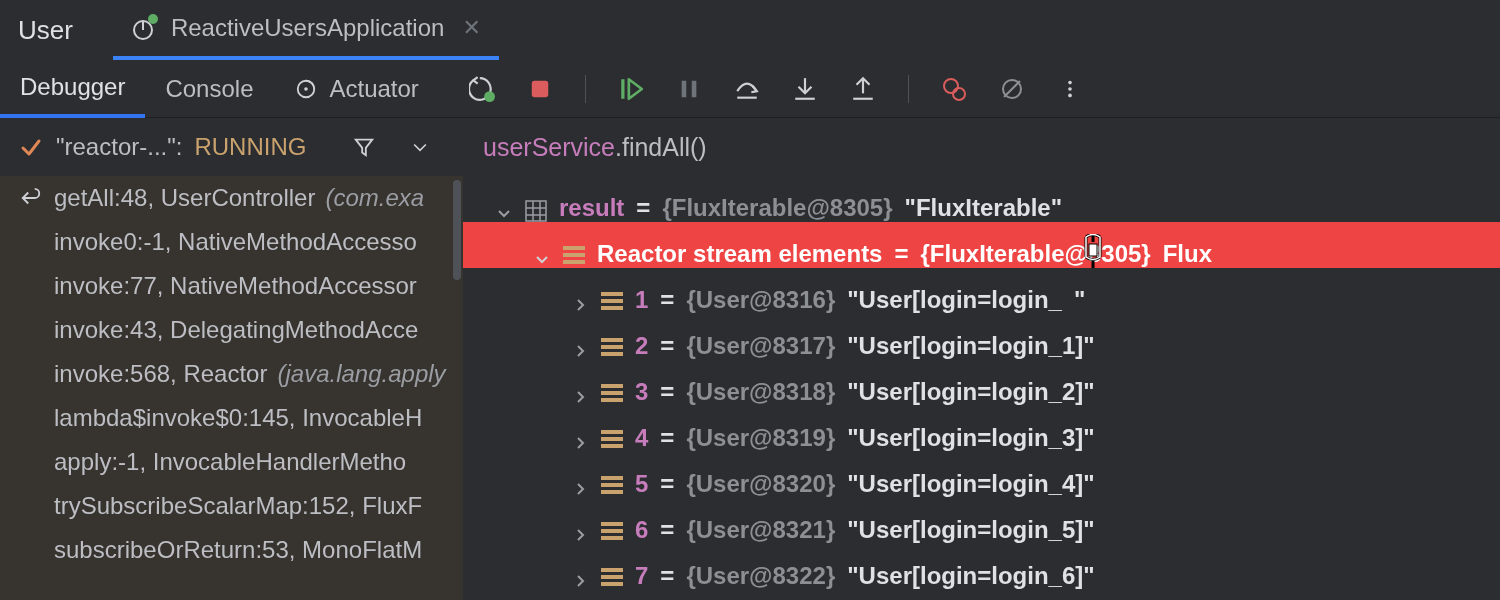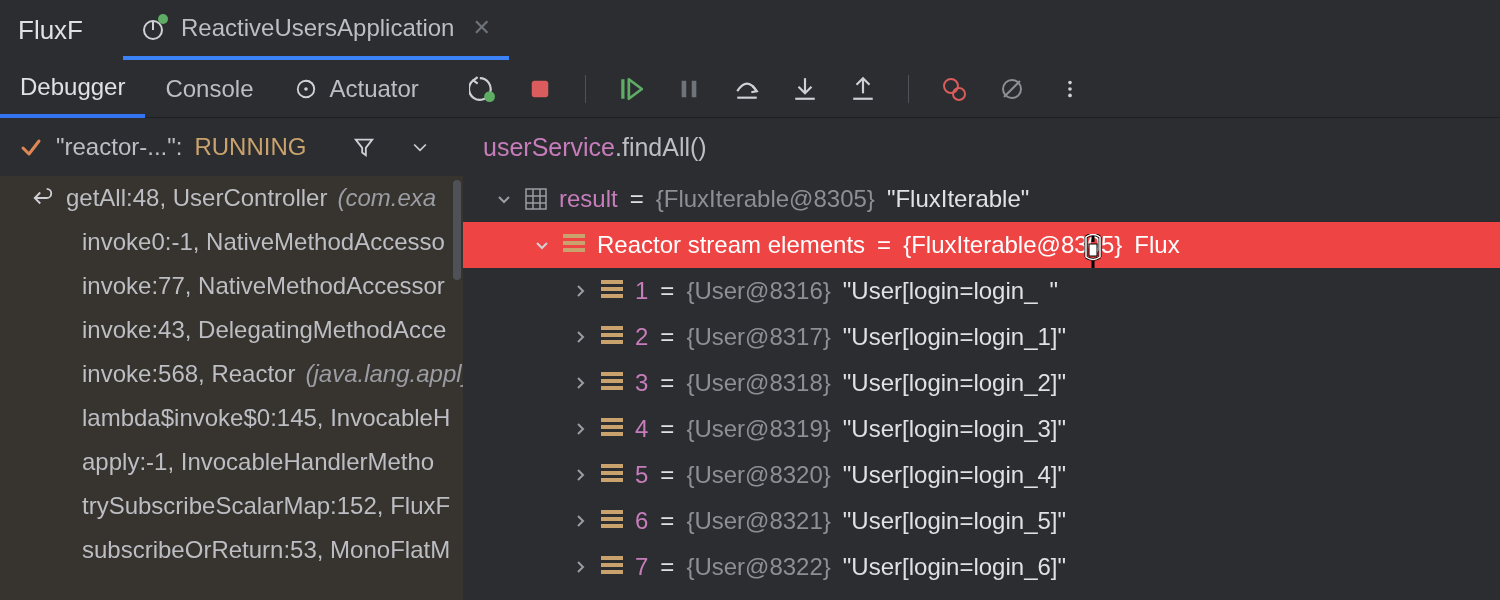--- a/index.html
+++ b/index.html
@@ -105,36 +105,35 @@
     padding-left: 18px;
     gap: 12px;
     font-size: 24px;
   }
   .thread-name { color: #BCBEC4; }
   .thread-status { color: #C9A26D; }
   .stack-list {
     flex: 1;
     overflow: hidden;
     background: rgba(90,70,40,0.25);
-    padding-left: 12px;
   }
   .stack-row {
     display: flex;
     align-items: center;
     height: 44px;
     padding-left: 18px;
     gap: 10px;
     font-size: 24px;
     white-space: nowrap;
     overflow: hidden;
     color: #BCBEC4;
   }
   .stack-row .cls-it { font-style: italic; color: #9A9DA3; }
   .stack-row .plain { color: #BCBEC4; }
-  .stack-row.indent { padding-left: 54px; margin-left: 16px; }
+  .stack-row.indent { padding-left: 54px; }
   .stack-scrollthumb {
     position: absolute;
     right: 2px;
     top: 62px;
     width: 8px;
     height: 100px;
     background: #4E5157;
     border-radius: 4px;
   }
   .right-pane {
@@ -156,25 +155,26 @@
   .eval-row .dot { color: #BCBEC4; }
   .eval-row .meth { color: #BCBEC4; }
   .eval-row .par { color: #BCBEC4; }
   .var-tree {
     flex: 1;
     overflow: hidden;
     font-size: 24px;
   }
   .tree-row {
     display: flex;
-    align-items: center;
+    align-items: flex-end;
     height: 46px;
     padding-left: 20px;
     gap: 12px;
     white-space: nowrap;
+    font-weight: bold;
   }
   .tree-row.selected {
     background: #ef4444;
     color: #FFFFFF;
   }
   .arrow {
     width: 18px;
     height: 18px;
     display: flex;
     align-items: center;
@@ -211,21 +211,21 @@
     pointer-events: none;
   }
   .thread-right-icons{
     margin-left:auto; display:flex; align-items:center; gap:30px; padding-right:30px;
   }
 </style>
 </head>
 <body>
 
 <div class="tab-bar">
-  <div class="title">FluxF</div>
+  <div class="title">User</div>
   <div class="tab active">
     <span class="run-icon">
       <svg viewBox="0 0 28 28" width="28" height="28">
         <circle cx="12" cy="16" r="9" fill="none" stroke="#CED0D6" stroke-width="2"></circle>
         <line x1="12" y1="7" x2="12" y2="16" stroke="#CED0D6" stroke-width="2"></line>
         <circle cx="22" cy="5" r="5" fill="#5FAD65"></circle>
       </svg>
     </span>
     <span>ReactiveUsersApplication</span>
     <span class="close-x">✕</span>

